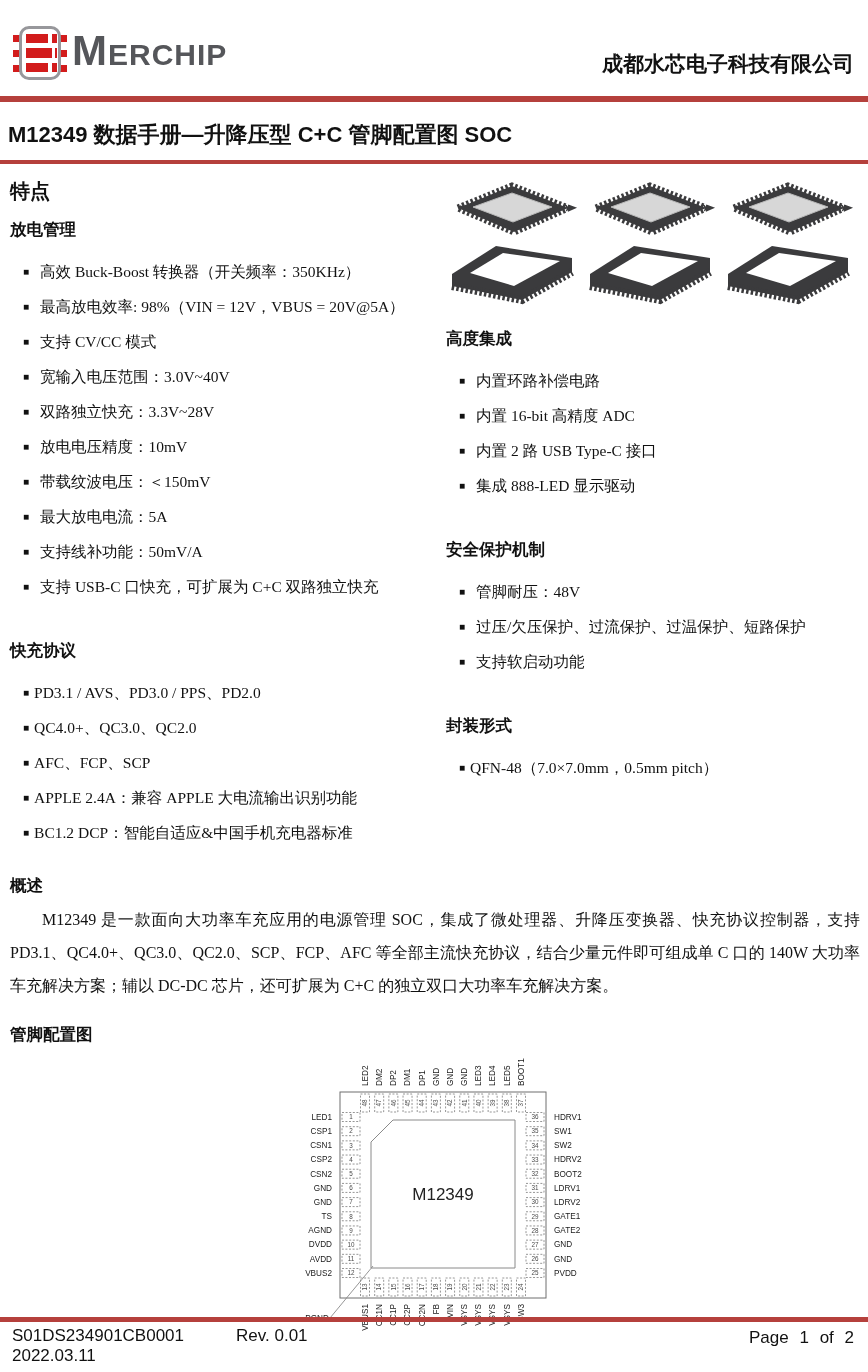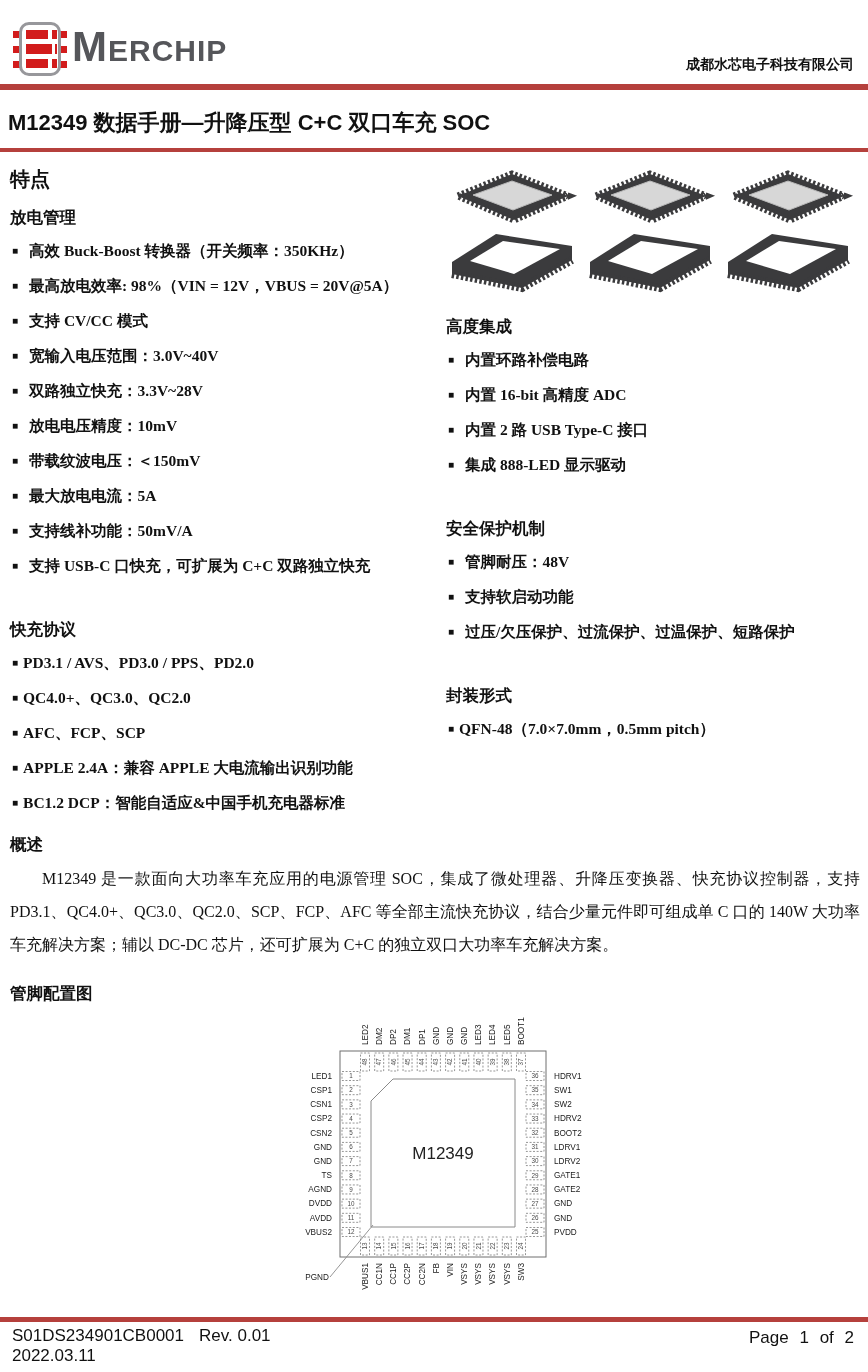--- a/index.html
+++ b/index.html
@@ -15,60 +15,60 @@
   .page{
     position:relative;
     width:868px;height:1372px;
     margin:0 auto;
     background:#fff;
     overflow:hidden;
     color:var(--ink);
     font-family:"Liberation Serif","DejaVu Serif",serif;
   }
   
-  .header{display:flex;align-items:flex-end;justify-content:space-between;padding:12px 14px 4px 12px;height:84px;}
+  .header{display:flex;align-items:flex-end;justify-content:space-between;padding:12px 14px 12px 12px;height:96px;}
   .brand{display:flex;align-items:center;gap:4px;}
   .chip-icon{position:relative;width:56px;height:60px;flex:0 0 auto;}
   .chip-icon .body{position:absolute;left:7px;top:3px;right:7px;bottom:3px;border:3px solid #97979b;border-radius:10px;background:#fff;}
   .chip-icon .bar{position:absolute;background:var(--logo-red);}
   .chip-icon .pin{position:absolute;width:7px;height:7px;background:var(--logo-red);}
   .logo-text{font-family:"Liberation Sans","DejaVu Sans",sans-serif;font-weight:bold;color:var(--logo-gray);font-size:30px;letter-spacing:1px;line-height:58px;display:block;}
   .logo-text::first-letter{font-size:42px;}
-  .company{font-family:Liberation Serif, serif;font-weight:bold;font-size:14px;padding-bottom:6px;}
+  .company{font-family:Liberation Serif, serif;font-weight:bold;font-size:21px;padding-bottom:6px;}
   .rule{width:100%;background:var(--rule-red);}
   .rule.header-rule{height:6px;}
   .rule.title-rule{height:4px;}
   .rule.footer-rule{height:5px;}
   
   .doc-title{font-family:"Liberation Sans","DejaVu Sans",sans-serif;font-weight:bold;font-size:22px;margin:18px 0 10px 8px;}
   
   .features{display:flex;padding:0 6px 0 10px;margin-top:10px;}
   .col-left{width:436px;flex:0 0 436px;}
   .col-right{flex:1 1 auto;padding-left:0px;}
   h2.section-big{font-family:Liberation Mono, monospace;font-size:20px;margin:4px 0 2px 0;}
   h3.group-heading{font-family:"Liberation Sans","DejaVu Sans",sans-serif;font-size:16.5px;margin:0 0 2px 0;}
   .feature-group{margin-top:14px;}
   .feature-group.gap{margin-top:36px;}
-  ul.feature-list{list-style:none;margin:0;padding:2px 0 0 2px;font-weight:bold;}
+  ul.feature-list{list-style:none;margin:11px;padding:2px 0 0 2px;}
   ul.feature-list li{line-height:35px;font-size:15.5px;white-space:nowrap;}
   ul.feature-list .bullet{font-size:10px;vertical-align:2px;margin-right:11px;}
   ul.feature-list.tight .bullet{margin-right:5px;}
   
   .chips-row{display:flex;gap:6px;margin:0 0 2px 0;}
   .chips-row svg{flex:0 0 auto;}
   
   .overview{padding:0 8px 0 10px;margin-top:14px;}
   .overview p{margin:6px 0 0 0;font-size:16px;line-height:33px;text-align:justify;text-indent:2em;}
   
   .pin-section{padding:0 8px 0 10px;margin-top:22px;}
   .pin-diagram-wrap{width:336px;margin:4px auto 0 auto;}
   
   .footer{position:absolute;left:0;right:0;bottom:0;}
   .footer-inner{display:flex;justify-content:space-between;padding:4px 14px 6px 12px;font-family:"Liberation Sans","DejaVu Sans",sans-serif;font-size:17px;}
-  .footer-left .line1{display:flex;gap:15px;}
+  .footer-left .line1{display:flex;gap:52px;}
   .footer-right{padding-top:2px;word-spacing:6px;}
 </style>
 </head>
 <body>
 
 <div class="page">
 
   <div class="header">
     <div class="brand">
       <div class="chip-icon">
@@ -85,21 +85,21 @@
         <div class="bar" style="left:43px;top:25px;width:2px;height:10px"></div>
         <div class="bar" style="left:14px;top:40px;width:22px;height:9px"></div>
         <div class="bar" style="left:40px;top:40px;width:5px;height:9px"></div>
       </div>
       <span class="logo-text">MERCHIP</span>
     </div>
     <div class="company">成都水芯电子科技有限公司</div>
   </div>
   <div class="rule header-rule"></div>
 
-  <h1 class="doc-title">M12349 数据手册—升降压型 C+C 双口车充 SOC</h1>
+  <h1 class="doc-title">M12349 数据手册—升降压型 C+C 管脚配置图 SOC</h1>
   <div class="rule title-rule"></div>
 
   <div class="features">
     <div class="col-left">
       <h2 class="section-big">特点</h2>
       <div id="left-groups">
           <div class="feature-group">
             <h3 class="group-heading">放电管理</h3>
             <ul class="feature-list">
               <li><span class="bullet">■</span><span>高效 Buck-Boost 转换器（开关频率：350KHz）</span></li>
@@ -163,22 +163,22 @@
               <li><span class="bullet">■</span><span>内置环路补偿电路</span></li>
               <li><span class="bullet">■</span><span>内置 16-bit 高精度 ADC</span></li>
               <li><span class="bullet">■</span><span>内置 2 路 USB Type-C 接口</span></li>
               <li><span class="bullet">■</span><span>集成 888-LED 显示驱动</span></li>
             </ul>
           </div>
           <div class="feature-group gap">
             <h3 class="group-heading">安全保护机制</h3>
             <ul class="feature-list">
               <li><span class="bullet">■</span><span>管脚耐压：48V</span></li>
+              <li><span class="bullet">■</span><span>过压/欠压保护、过流保护、过温保护、短路保护</span></li>
               <li><span class="bullet">■</span><span>支持软启动功能</span></li>
-              <li><span class="bullet">■</span><span>过压/欠压保护、过流保护、过温保护、短路保护</span></li>
             </ul>
           </div>
           <div class="feature-group gap">
             <h3 class="group-heading">封装形式</h3>
             <ul class="feature-list tight">
               <li><span class="bullet">■</span><span>QFN-48（7.0×7.0mm，0.5mm pitch）</span></li>
             </ul>
           </div>
         </div>
     </div>

